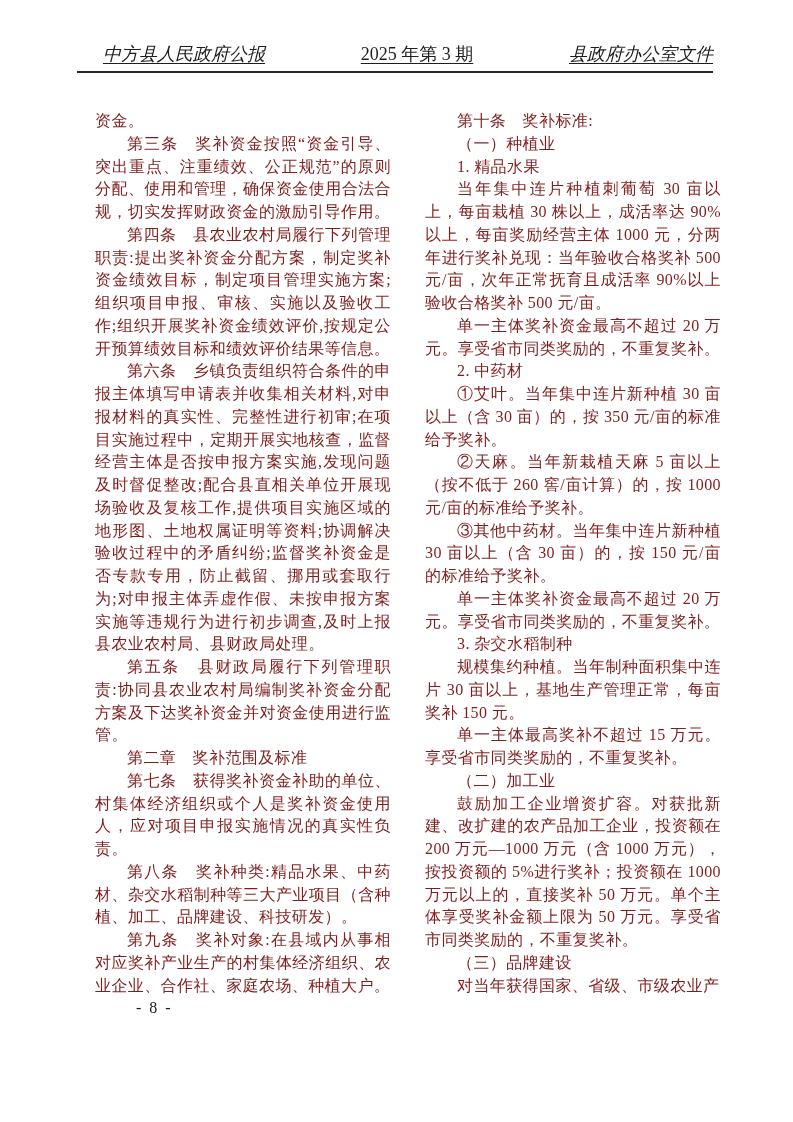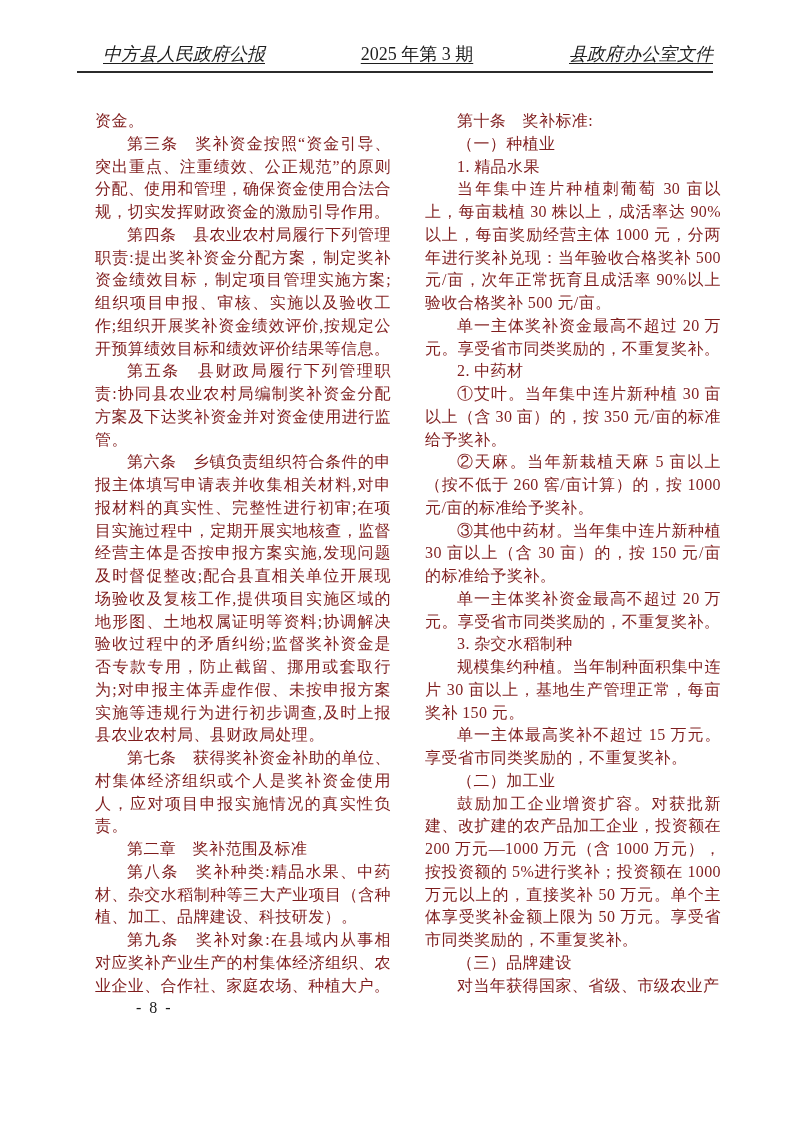--- a/index.html
+++ b/index.html
@@ -79,24 +79,24 @@
     <span class="hd-left">中方县人民政府公报</span>
     <span class="hd-center">2025 年第 3 期</span>
     <span class="hd-right">县政府办公室文件</span>
   </div>
 
   <div class="content">
     <div class="column">
         <div class="para">资金。</div>
         <div class="para indent">第三条　奖补资金按照“资金引导、突出重点、注重绩效、公正规范”的原则分配、使用和管理，确保资金使用合法合规，切实发挥财政资金的激励引导作用。</div>
         <div class="para indent">第四条　县农业农村局履行下列管理职责:提出奖补资金分配方案，制定奖补资金绩效目标，制定项目管理实施方案;组织项目申报、审核、实施以及验收工作;组织开展奖补资金绩效评价,按规定公开预算绩效目标和绩效评价结果等信息。</div>
+        <div class="para indent">第六条　乡镇负责组织符合条件的申报主体填写申请表并收集相关材料,对申报材料的真实性、完整性进行初审;在项目实施过程中，定期开展实地核查，监督经营主体是否按申报方案实施,发现问题及时督促整改;配合县直相关单位开展现场验收及复核工作,提供项目实施区域的地形图、土地权属证明等资料;协调解决验收过程中的矛盾纠纷;监督奖补资金是否专款专用，防止截留、挪用或套取行为;对申报主体弄虚作假、未按申报方案实施等违规行为进行初步调查,及时上报县农业农村局、县财政局处理。</div>
         <div class="para indent">第五条　县财政局履行下列管理职责:协同县农业农村局编制奖补资金分配方案及下达奖补资金并对资金使用进行监管。</div>
-        <div class="para indent">第六条　乡镇负责组织符合条件的申报主体填写申请表并收集相关材料,对申报材料的真实性、完整性进行初审;在项目实施过程中，定期开展实地核查，监督经营主体是否按申报方案实施,发现问题及时督促整改;配合县直相关单位开展现场验收及复核工作,提供项目实施区域的地形图、土地权属证明等资料;协调解决验收过程中的矛盾纠纷;监督奖补资金是否专款专用，防止截留、挪用或套取行为;对申报主体弄虚作假、未按申报方案实施等违规行为进行初步调查,及时上报县农业农村局、县财政局处理。</div>
+        <div class="para indent">第二章　奖补范围及标准</div>
         <div class="para indent">第七条　获得奖补资金补助的单位、村集体经济组织或个人是奖补资金使用人，应对项目申报实施情况的真实性负责。</div>
-        <div class="para indent">第二章　奖补范围及标准</div>
         <div class="para indent">第八条　奖补种类:精品水果、中药材、杂交水稻制种等三大产业项目（含种植、加工、品牌建设、科技研发）。</div>
         <div class="para indent">第九条　奖补对象:在县域内从事相对应奖补产业生产的村集体经济组织、农业企业、合作社、家庭农场、种植大户。</div>
       </div>
     <div class="column">
         <div class="para indent">第十条　奖补标准:</div>
         <div class="para indent">（一）种植业</div>
         <div class="para indent">1. 精品水果</div>
         <div class="para indent">当年集中连片种植刺葡萄 30 亩以上，每亩栽植 30 株以上，成活率达 90%以上，每亩奖励经营主体 1000 元，分两年进行奖补兑现：当年验收合格奖补 500 元/亩，次年正常抚育且成活率 90%以上验收合格奖补 500 元/亩。</div>
         <div class="para indent">单一主体奖补资金最高不超过 20 万元。享受省市同类奖励的，不重复奖补。</div>
         <div class="para indent">2. 中药材</div>

